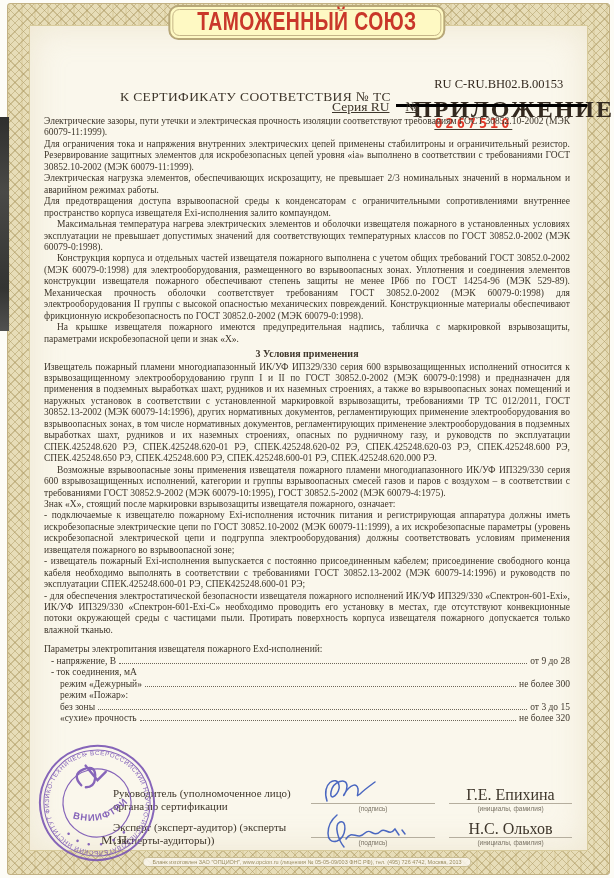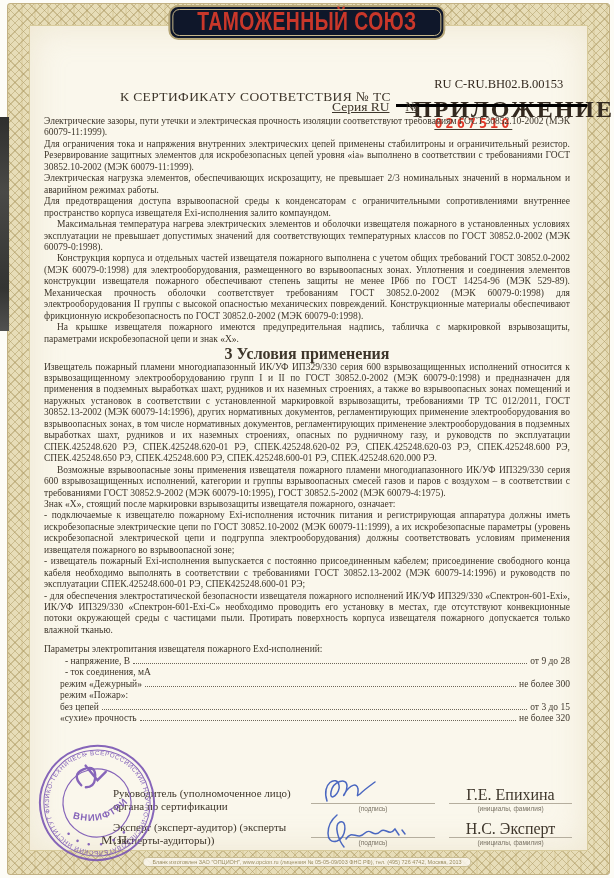--- a/index.html
+++ b/index.html
@@ -12,45 +12,45 @@
       repeating-linear-gradient(45deg, rgba(168,148,92,.45) 0 1px, transparent 1px 6px),
       repeating-linear-gradient(135deg, rgba(168,148,92,.45) 0 1px, transparent 1px 6px),
       repeating-linear-gradient(90deg, rgba(196,176,116,.22) 0 2px, transparent 2px 13px);}
   .inner{position:absolute;left:29px;top:25px;right:26px;bottom:27px;background:#faf7ec;
     border:1px solid #d8cb9c;box-shadow:inset 0 0 34px rgba(208,188,138,.28);}
   
   .artifact{position:absolute;left:0;top:117px;width:9px;height:214px;
     background:linear-gradient(180deg,#2f2f2d,#4a4a47 35%,#343432 80%,#515150);}
   
   .banner{position:absolute;top:5px;left:50%;transform:translateX(-50%);
-    background:#0f172a;border:2px solid #b7a778;border-radius:10px;padding:2px 12px 3px;z-index:6;}
+    background:#fef9c3;border:2px solid #b7a778;border-radius:10px;padding:2px 12px 3px;z-index:6;}
   .banner::after{content:"";position:absolute;inset:2px;border:1px solid #c6b689;border-radius:7px;}
   .banner .btxt{display:inline-block;font-family:"Liberation Sans",sans-serif;font-weight:700;
     font-size:22px;color:#c9372a;letter-spacing:.5px;transform:scale(.88,1.16);white-space:nowrap;}
   .doc-title{position:absolute;top:52px;left:0;width:100%;text-align:right;
     font-size:24px;letter-spacing:2px;color:#33291f;font-weight:600;margin-top:44px;}
   .certrow{position:absolute;top:70px;left:120px;right:27px;display:flex;align-items:flex-end;text-align:right;}
   .certlabel{font-size:13.5px;white-space:nowrap;letter-spacing:.4px;padding-bottom:2px;}
   .certfield{flex:1;position:relative;height:34px;border-bottom:3px solid #000000;margin-left:5px;}
   .certnum{position:absolute;left:20%;bottom:12px;font-size:12.5px;white-space:nowrap;color:#33291f;}
   .series{position:absolute;top:99px;left:332px;display:flex;gap:16px;align-items:flex-start;font-size:13.5px;text-decoration:underline;}
   .series .num{font-family:"DejaVu Sans Mono",monospace;font-weight:700;color:#e23a2a;
     font-size:13.5px;letter-spacing:3px;margin-top:16px;}
   
   .bodytxt{position:absolute;left:44px;top:116px;width:526px;font-size:9.5px;
     line-height:11.45px;text-align:justify;color:#3e362b;}
   .bodytxt p{margin:0;}
   .bodytxt p.ind{text-indent:13px;}
-  .sechead{text-align:center;font-weight:700;font-size:16px;margin:3px 0 2px;}
+  .sechead{text-align:center;font-weight:700;font-size:10px;margin:3px 0 2px;}
   .ptitle{margin-top:8px !important;}
   .prow{display:flex;align-items:baseline;}
   .prow .lbl,.prow .val{white-space:nowrap;}
   .prow .dots{flex:1;border-bottom:1px dotted #6d6659;margin:0 3px 2px;}
   .prow.nol .dots,.prow.nol .val{visibility:hidden;}
-  .prow.d1{margin-left:21px;}
+  .prow.d1{margin-left:7px;}
   .prow.d2{margin-left:16px;}
   
   .sigblock{position:absolute;left:113px;top:787px;width:459px;z-index:2;}
   .sigrow{display:grid;grid-template-columns:184px 124px 1fr;column-gap:14px;margin-bottom:8px;align-items:start;}
   .role{font-size:11px;line-height:13px;}
   .sigcell{position:relative;}
   .sigcell .line{margin-top:16px;border-bottom:1px solid #b5ae9e;height:0;}
   .namecell .nm{text-align:center;font-size:16px;line-height:15px;margin-top:0;}
   .namecell .line{margin-top:1px;border-bottom:1px solid #b5ae9e;height:0;}
   .cap{text-align:center;font-size:6.5px;color:#7a7365;margin-top:1px;font-family:"Liberation Sans",sans-serif;}
@@ -126,21 +126,21 @@
       <span class="lbl">режим «Дежурный»</span>
       <span class="dots"></span>
       <span class="val">не более 300</span>
     </div>
     <div class="prow d2 nol">
       <span class="lbl">режим «Пожар»:</span>
       <span class="dots"></span>
       <span class="val"></span>
     </div>
     <div class="prow d2">
-      <span class="lbl">без цепей</span>
+      <span class="lbl">без зоны</span>
       <span class="dots"></span>
       <span class="val">от 3 до 15</span>
     </div>
     <div class="prow d2">
       <span class="lbl">«сухие» прочность</span>
       <span class="dots"></span>
       <span class="val">не более 320</span>
     </div>
   </div>
 
@@ -165,21 +165,21 @@
     <div class="sigrow">
       <div class="role">Эксперт (эксперт-аудитор) (эксперты (эксперты-аудиторы))</div>
       <div class="sigcell">
         <svg class="ink ink2" width="86" height="46" viewBox="0 0 86 46">
           <path d="M14 6 C2 16 2 36 14 32 C24 28 24 10 17 13 C10 16 16 32 21 38 M23 30 C29 20 34 32 42 24 C48 18 50 30 58 22 C62 18 66 28 72 20 L76 26 M79 21 l3 4" stroke="#4a67c0" stroke-width="1.5" fill="none" stroke-linecap="round"></path>
         </svg>
         <div class="line"></div>
         <div class="cap">(подпись)</div>
       </div>
       <div class="namecell">
-        <div class="nm">Н.С. Эксперт</div>
+        <div class="nm">Н.С. Ольхов</div>
         <div class="line"></div>
         <div class="cap">(инициалы, фамилия)</div>
       </div>
     </div>
   </div>
 
   <svg class="stamp" viewBox="0 0 122 122">
     <defs>
       <path id="rp" d="M61,13 a48,48 0 1,1 -0.05,0"></path>
       <path id="cp" d="M31,68 Q61,88 91,68"></path>

